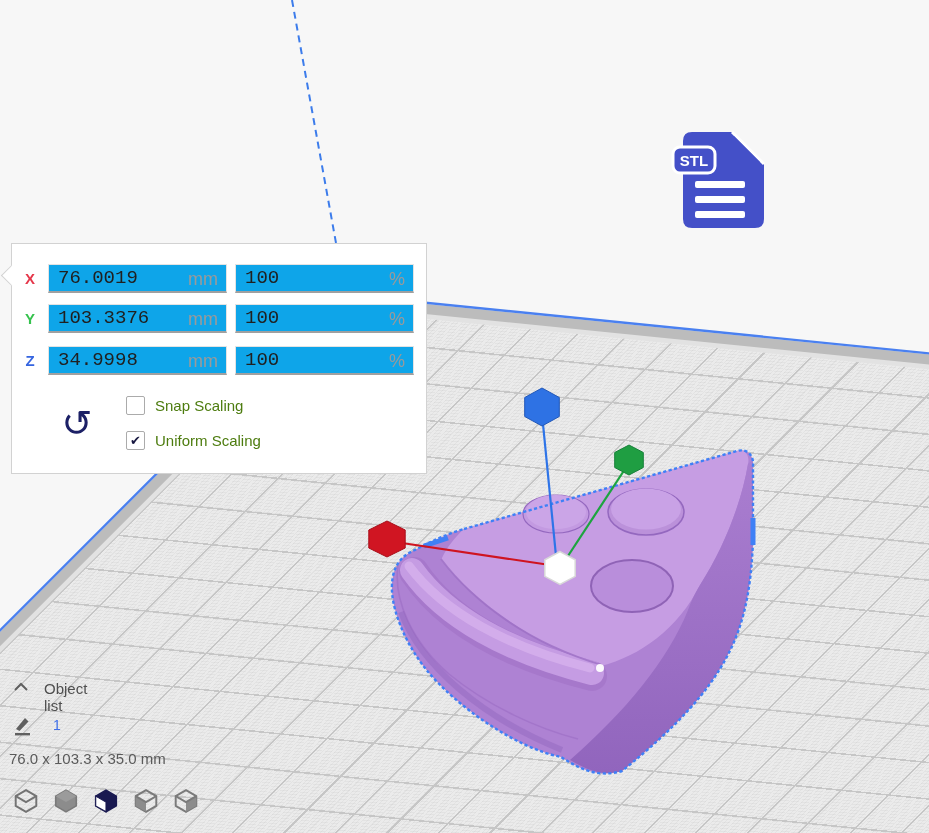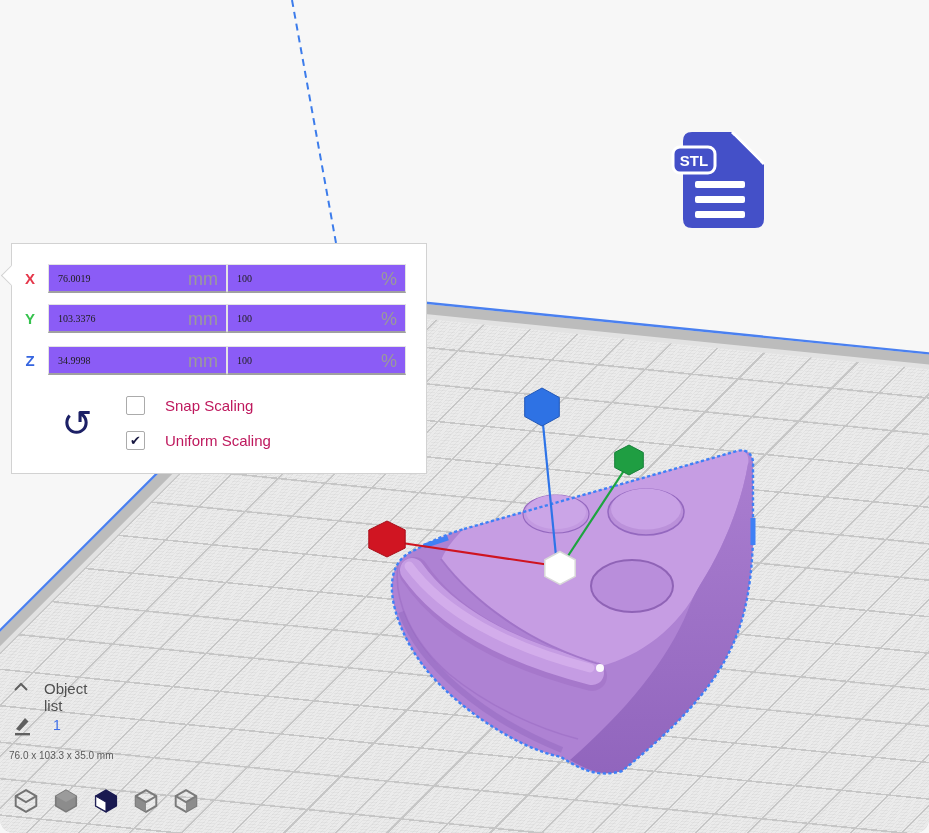--- a/index.html
+++ b/index.html
@@ -1,19 +1,19 @@
 <!DOCTYPE html>
 <html><head>
 <meta charset="utf-8">
 <style>
   html,body{margin:0;padding:0;background:#f7f7f7;}
   *{box-sizing:border-box;}
   #app{
     position:relative;width:929px;height:833px;overflow:hidden;
-    font-family:"Liberation Sans",sans-serif;background:#f7f7f7;border-radius:14px;
+    font-family:"Liberation Sans",sans-serif;background:#f7f7f7;
   }
 
   
   .plate{
     position:absolute;left:0;top:0;width:1600px;height:950px;z-index:1;
     transform:matrix(0.995,0.10,-0.705,0.705,337,295);
     transform-origin:0 0;
     background:#e2e2e2;
     border-top:13px solid #bcbcbc;border-left:13px solid #bcbcbc;
     outline:3px solid #4a80f0;
@@ -40,55 +40,55 @@
   .panel::before{
     content:"";position:absolute;left:-8px;top:24px;width:14px;height:14px;
     background:#ffffff;border-left:1px solid #d2d2d2;border-bottom:1px solid #d2d2d2;
     transform:rotate(45deg);
   }
   .axis-row{position:absolute;left:0;width:100%;height:29px;display:flex;align-items:center;}
   .row-x{top:20px;} .row-y{top:60px;} .row-z{top:102px;}
   .axis-label{width:36px;text-align:center;font-size:15px;font-weight:bold;}
   .axis-x{color:#e5374a;} .axis-y{color:#35c24d;} .axis-z{color:#3565e0;}
   .field{position:relative;width:179px;height:29px;}
-  .field + .field{margin-left:0;}
+  .field + .field{margin-left:8px;}
   .field input{
-    width:100%;height:100%;background:#8b5cf6;border:1px solid #e3e3e3;
-    border-bottom:2px solid #a0a0a0;font-family:Liberation Serif, serif;
-    font-size:10px;color:#202020;padding:0 34px 0 9px;outline:none;
+    width:100%;height:100%;background:#0ea5e9;border:1px solid #e3e3e3;
+    border-bottom:2px solid #a0a0a0;font-family:Liberation Mono, monospace;
+    font-size:19px;color:#202020;padding:0 34px 0 9px;outline:none;
   }
   .unit{
     position:absolute;right:9px;top:50%;transform:translateY(-50%);
     font-size:18px;color:#9a9a9a;pointer-events:none;
   }
   .reset-btn{
     position:absolute;left:56px;top:402px;width:42px;height:44px;z-index:10;
     background:none;border:none;cursor:pointer;
     font-size:37px;line-height:40px;color:#1c2066;font-family:"DejaVu Sans",sans-serif;
     padding:0;text-align:center;
   }
   .chk-row{position:absolute;left:126px;display:flex;align-items:center;z-index:10;}
   .chk-snap{top:396px;} .chk-uniform{top:431px;}
   .chk-box{
     width:19px;height:19px;background:#fff;border:1px solid #ababab;border-radius:2px;
     display:flex;align-items:center;justify-content:center;cursor:pointer;
     font-size:13px;color:#16163f;line-height:1;
   }
-  .chk-label{margin-left:20px;font-size:15px;color:#be185d;}
+  .chk-label{margin-left:10px;font-size:15px;color:#4d7c0f;}
 
   
   .stl-icon{position:absolute;left:670px;top:128px;z-index:3;}
 
   
   .objlist{position:absolute;left:0;top:676px;z-index:4;color:#525252;}
   .objlist-header{position:absolute;left:12px;top:4px;width:20px;height:14px;cursor:pointer;}
   .objlist-title{position:absolute;left:44px;top:4px;font-size:15px;color:#4f4f4f;}
   .objlist-item{position:absolute;left:13px;top:38px;display:flex;align-items:center;cursor:pointer;}
   .objlist-count{margin-left:18px;font-size:14px;color:#3d6de8;}
-  .objlist-dims{position:absolute;left:9px;top:74px;font-size:10px;color:#5a5a5a;white-space:nowrap;}
+  .objlist-dims{position:absolute;left:9px;top:74px;font-size:15px;color:#5a5a5a;white-space:nowrap;}
 
   
   .viewbar{position:absolute;left:12px;top:788px;display:flex;z-index:4;}
   .viewbtn{width:28px;height:28px;margin-right:12px;background:none;border:none;padding:0;cursor:pointer;}
 </style>
 </head>
 <body>
 
 <div id="app">
 

